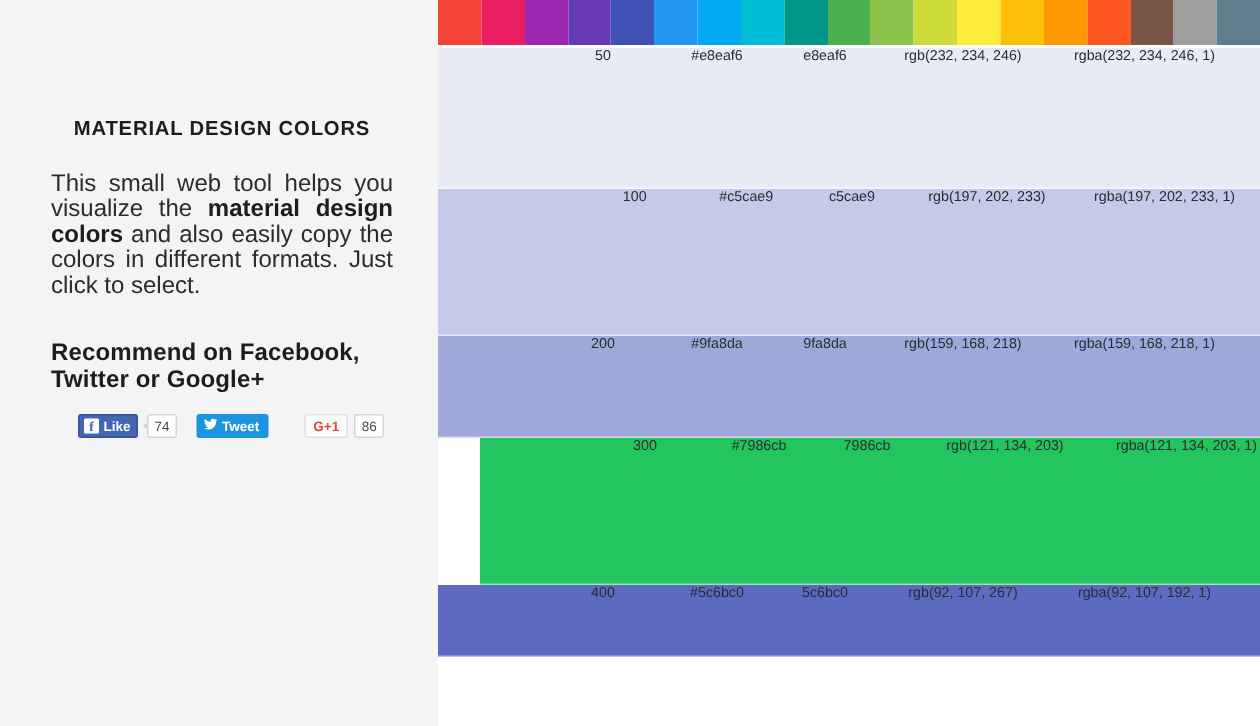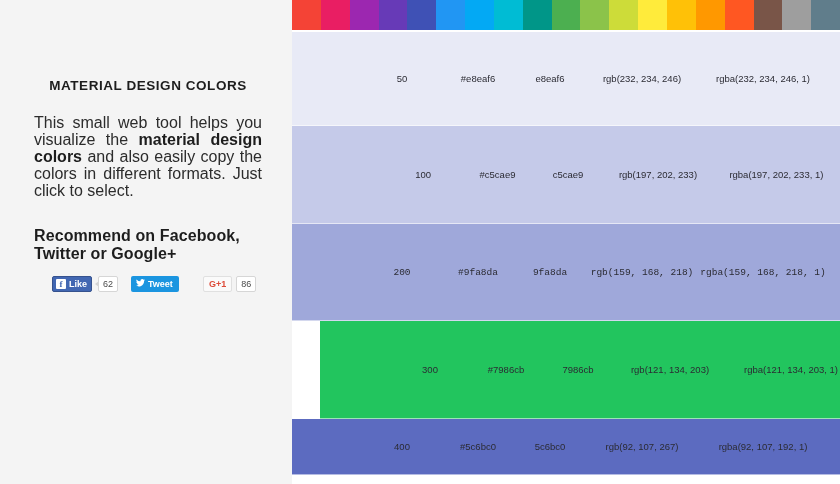--- a/index.html
+++ b/index.html
@@ -192,21 +192,21 @@
   }
   .shade-rows {
     width: 548px;
     height: 452px;
   }
   .shade-row {
     position: relative;
     width: 548px;
     box-sizing: border-box;
     display: flex;
-    align-items: center;
+    align-items: flex-start;
     border-bottom: 1px solid rgba(255,255,255,0.55);
   }
   .cell {
     font-size: 9.5px;
     color: #2b2b33;
     white-space: nowrap;
     text-align: center;
     box-sizing: border-box;
   }
   .c-weight { width: 80px; margin-left: 70px; }
@@ -230,21 +230,21 @@
       <div class="recommend">Recommend on Facebook, Twitter or Google+</div>
 
       <div class="social-row">
 
         <div class="fb-group">
           <div class="fb-like">
             <span class="fb-f">f</span>
             <span class="fb-label">Like</span>
           </div>
           <span class="fb-caret"></span>
-          <div class="count-box">62</div>
+          <div class="count-box">74</div>
         </div>
 
         <div class="tweet-btn">
           <span class="tw-bird">
             <svg width="9" height="8" viewBox="0 0 16 14" aria-hidden="true">
               <path fill="#ffffff" d="M16 1.66c-.59.26-1.22.44-1.88.52.68-.4 1.2-1.04 1.44-1.8-.63.37-1.33.64-2.08.79A3.28 3.28 0 0 0 11.08 0a3.28 3.28 0 0 0-3.28 3.28c0 .26.03.51.08.75A9.3 9.3 0 0 1 1.11.6a3.28 3.28 0 0 0 1.02 4.38 3.25 3.25 0 0 1-1.49-.41v.04c0 1.59 1.13 2.92 2.63 3.22a3.3 3.3 0 0 1-1.48.06 3.29 3.29 0 0 0 3.07 2.28A6.59 6.59 0 0 1 0 11.54a9.29 9.29 0 0 0 5.03 1.48c6.04 0 9.34-5 9.34-9.34l-.01-.43A6.65 6.65 0 0 0 16 1.66z"></path>
             </svg>
           </span>
           <span class="tweet-label">Tweet</span>
         </div>
@@ -291,35 +291,35 @@
           <div class="cell c-rgb">rgb(232, 234, 246)</div>
           <div class="cell c-rgba">rgba(232, 234, 246, 1)</div>
         </div>
         <div class="shade-row" style="background: rgb(197, 202, 233); height: 98px; padding-left: 22px;">
           <div class="cell c-weight">100</div>
           <div class="cell c-hex">#c5cae9</div>
           <div class="cell c-raw">c5cae9</div>
           <div class="cell c-rgb">rgb(197, 202, 233)</div>
           <div class="cell c-rgba">rgba(197, 202, 233, 1)</div>
         </div>
-        <div class="shade-row" style="background: rgb(159, 168, 218); height: 97px; font-family: Liberation Mono, monospace;">
+        <div class="shade-row" style="background: rgb(159, 168, 218); height: 68px;">
           <div class="cell c-weight">200</div>
           <div class="cell c-hex">#9fa8da</div>
           <div class="cell c-raw">9fa8da</div>
           <div class="cell c-rgb">rgb(159, 168, 218)</div>
           <div class="cell c-rgba">rgba(159, 168, 218, 1)</div>
         </div>
         <div class="shade-row" style="background: #22c55e; height: 98px; margin-left: 28px;">
           <div class="cell c-weight">300</div>
           <div class="cell c-hex">#7986cb</div>
           <div class="cell c-raw">7986cb</div>
           <div class="cell c-rgb">rgb(121, 134, 203)</div>
           <div class="cell c-rgba">rgba(121, 134, 203, 1)</div>
         </div>
-        <div class="shade-row" style="background: rgb(92, 107, 192); height: 56px;">
+        <div class="shade-row" style="background: rgb(92, 107, 192); height: 48px;">
           <div class="cell c-weight">400</div>
           <div class="cell c-hex">#5c6bc0</div>
           <div class="cell c-raw">5c6bc0</div>
           <div class="cell c-rgb">rgb(92, 107, 267)</div>
           <div class="cell c-rgba">rgba(92, 107, 192, 1)</div>
         </div>
       </div>
 
   </div>
 

